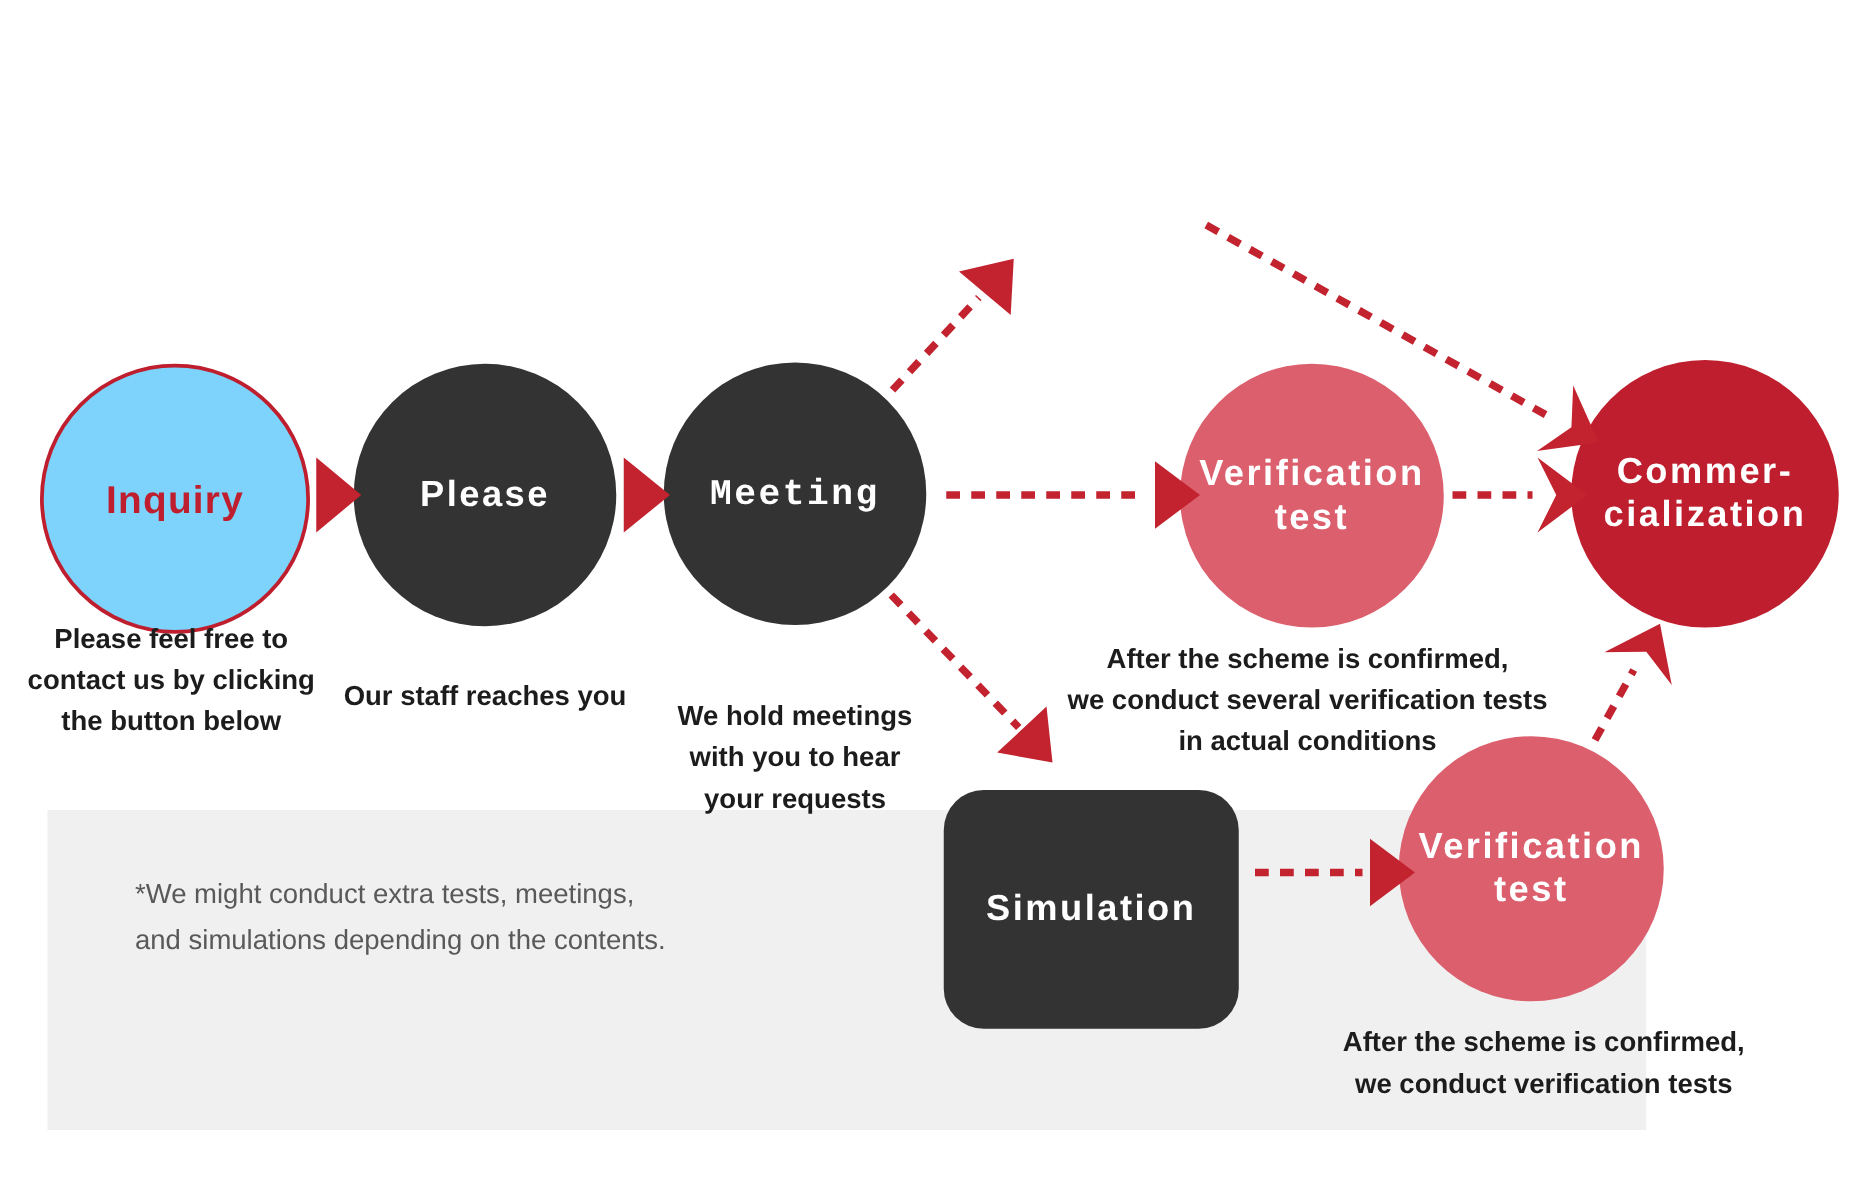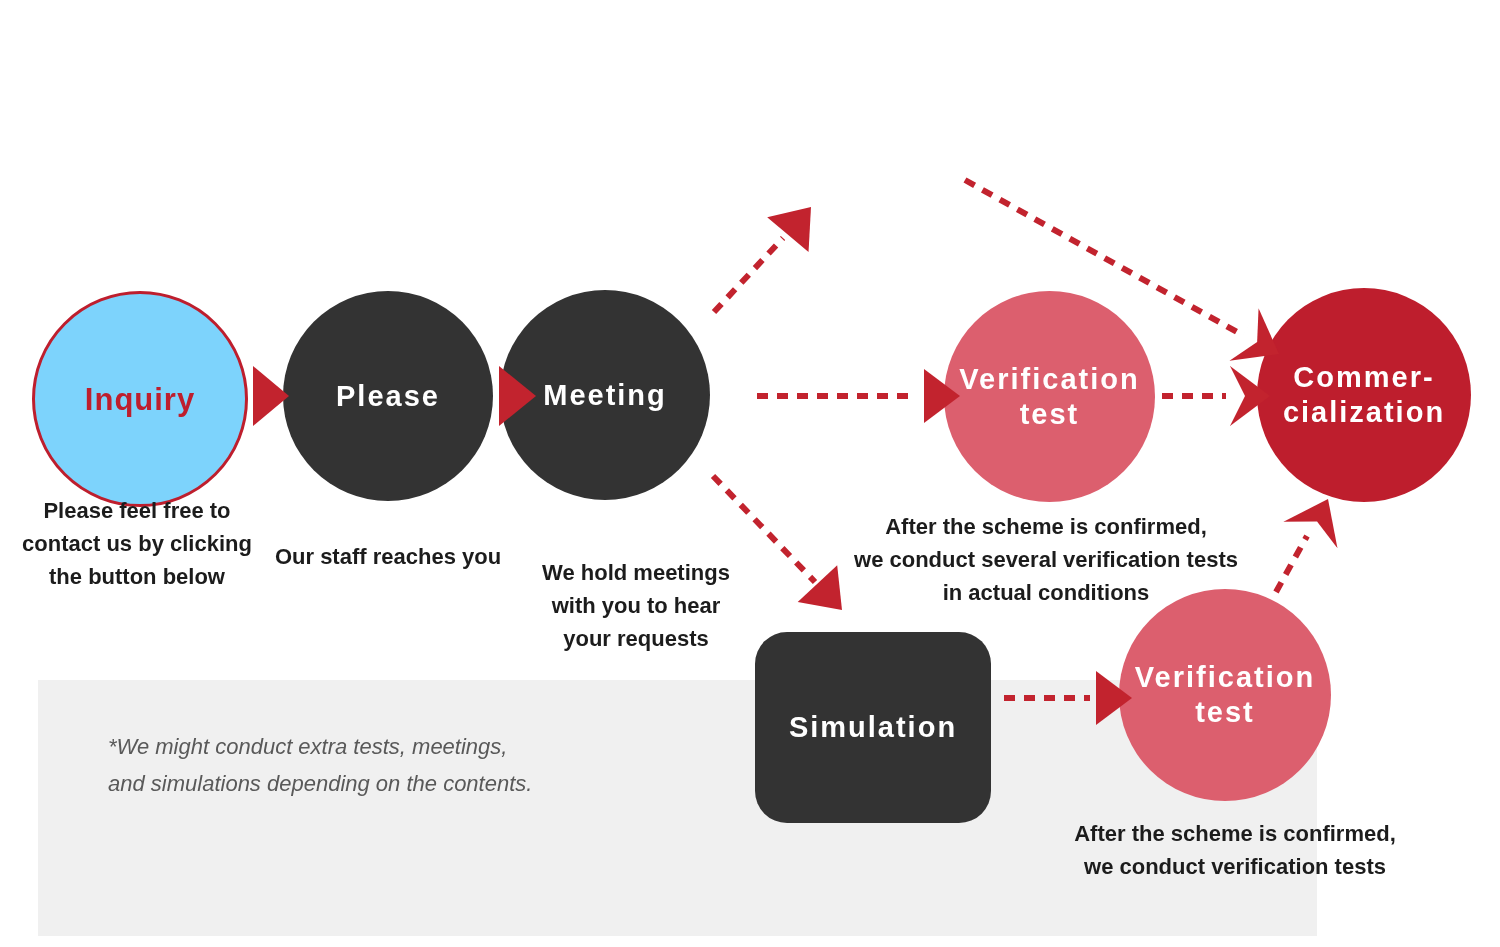--- a/index.html
+++ b/index.html
@@ -10,22 +10,22 @@
     --panel-gray:#F0F0F0;
     --note-gray:#595959;
     --caption-black:#1C1C1C;
   }
   html,body{margin:0;padding:0;background:#ffffff;}
   .canvas{
     position:relative;width:1500px;height:947px;overflow:hidden;background:#ffffff;
     font-family:"Liberation Sans","DejaVu Sans",sans-serif;
   }
   .panel{
-    position:absolute;left:38px;top:680px;width:1279px;height:256px;
-    background:var(--panel-gray,#F0F0F0);z-index:0;font-style:italic;
+    position:absolute;left:38px;top:648px;width:1279px;height:256px;
+    background:var(--panel-gray,#F0F0F0);z-index:0;
   }
   .note{
     position:absolute;left:70px;top:48px;margin:0;
     font-size:22px;line-height:37px;font-weight:400;
     color:var(--note-gray,#595959);white-space:pre-line;
   }
   .bubble{
     position:absolute;border-radius:50%;display:flex;align-items:center;justify-content:center;
     text-align:center;z-index:1;
   }
@@ -115,21 +115,21 @@
   </svg>
 
   <div class="bubble inquiry-style" style="left:32px;top:291px;width:210px;height:210px;">
     <span class="label">Inquiry</span>
   </div>
 
   <div class="bubble dark-fill" style="left:283px;top:291px;width:210px;height:210px;">
     <span class="label">Please</span>
   </div>
 
-  <div class="bubble dark-fill" style="left:500px;top:290px;width:210px;height:210px;">
+  <div class="bubble dark-fill" style="left:531px;top:290px;width:210px;height:210px;font-family:Liberation Mono, monospace;">
     <span class="label">Meeting</span>
   </div>
 
 
   <div class="bubble pink-fill" style="left:944px;top:291px;width:211px;height:211px;">
     <span class="label">Verification
 test</span>
   </div>
 
   <div class="bubble deep-fill" style="left:1257px;top:288px;width:214px;height:214px;">

